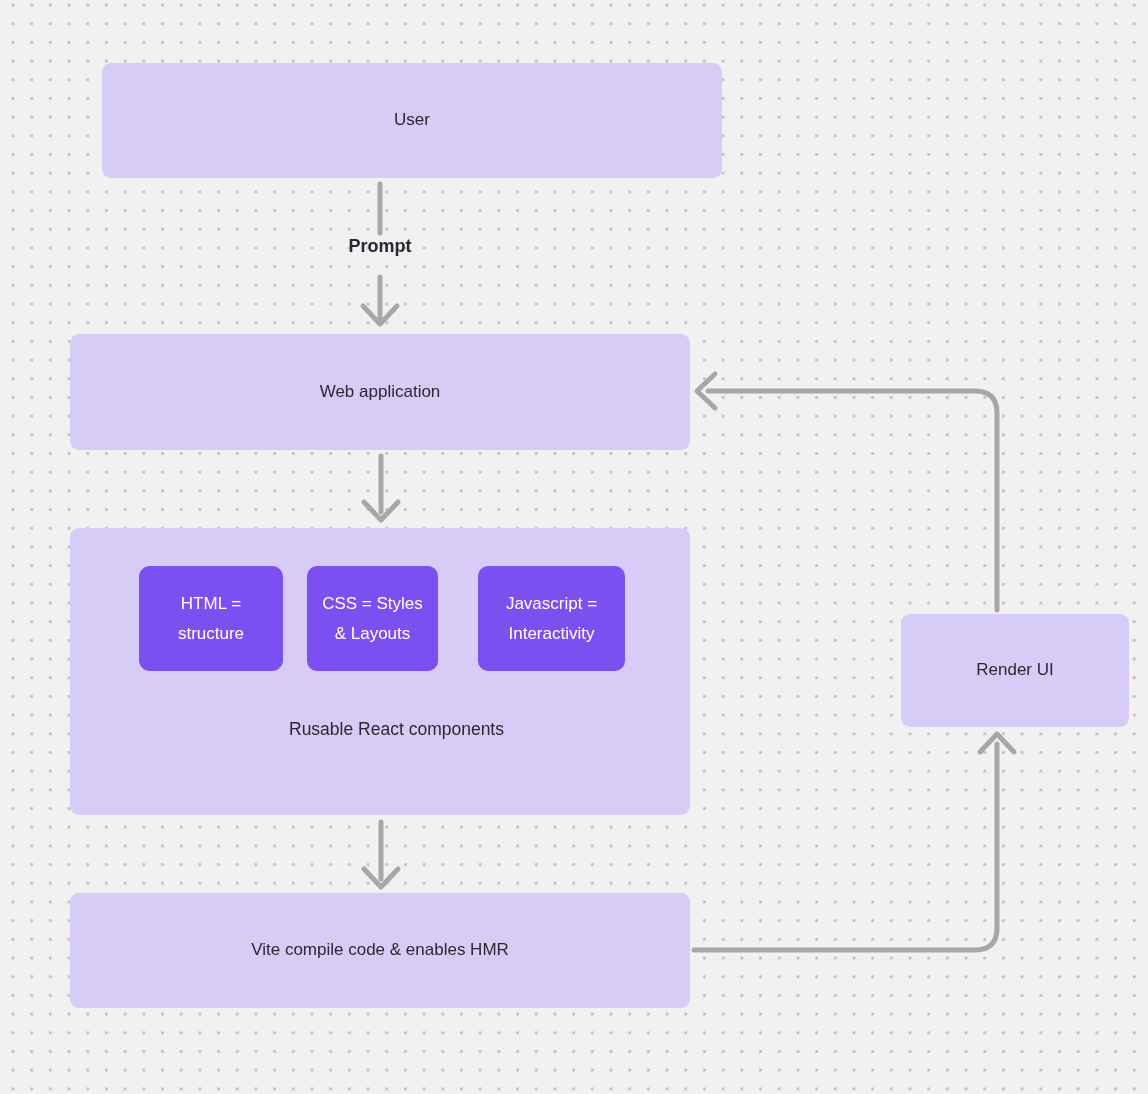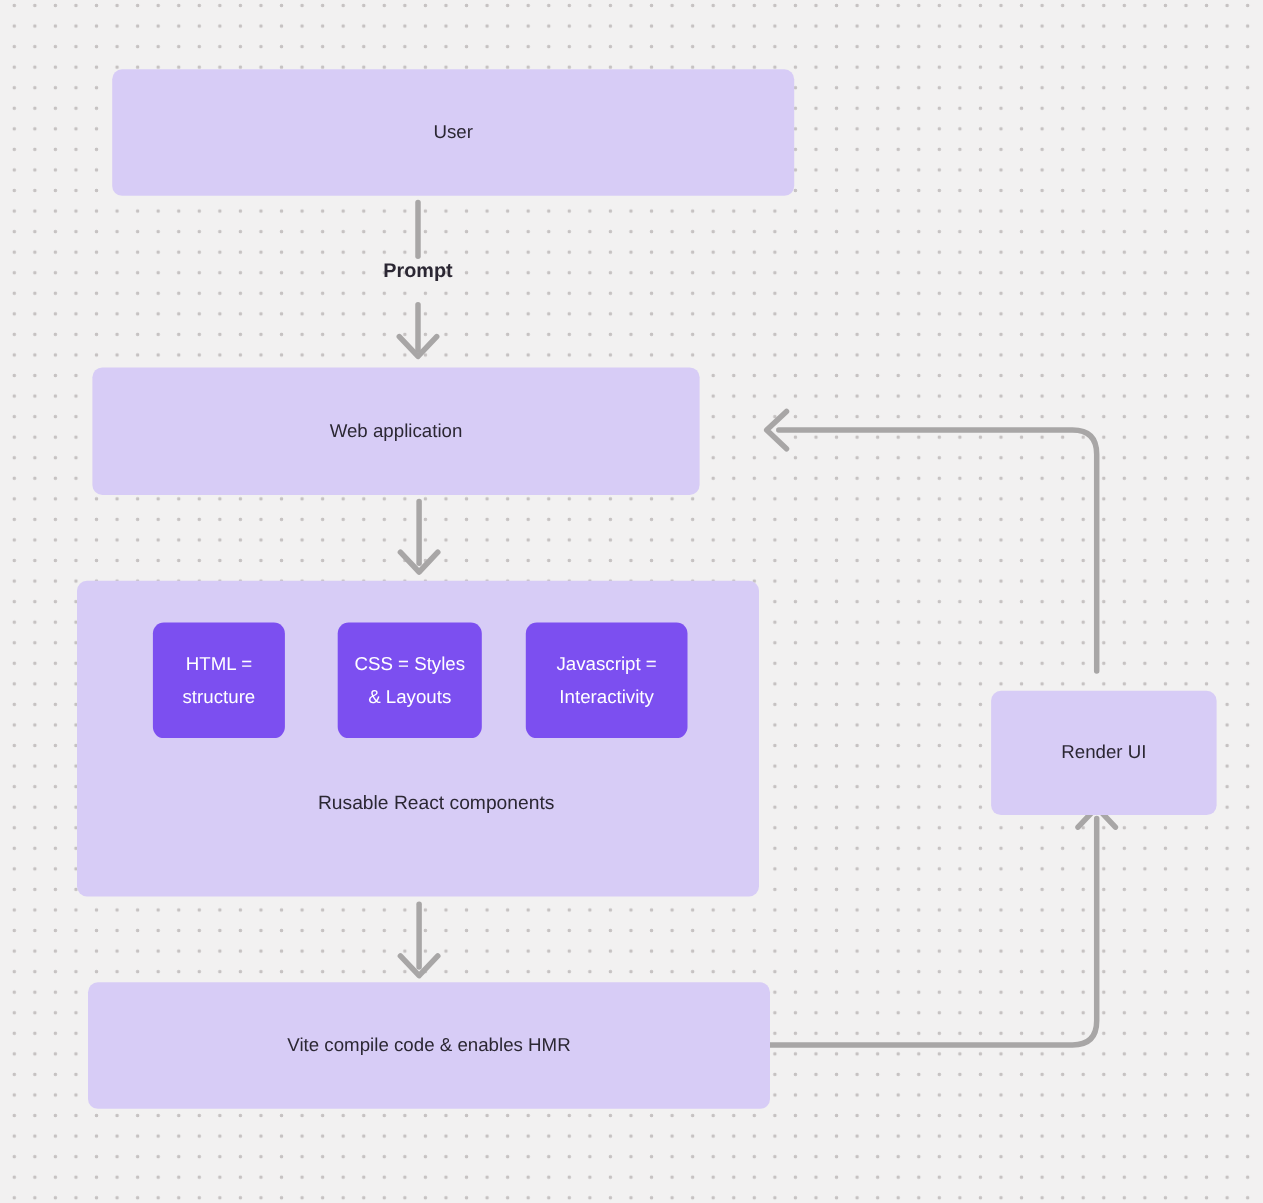--- a/index.html
+++ b/index.html
@@ -46,41 +46,41 @@
     border-radius:9px;
     display:flex;
     align-items:center;
     justify-content:center;
     color:var(--node-text);
     font-size:17px;
     line-height:1.3;
     text-align:center;
   }
   .node-user{left:54px; top:63px; width:620px; height:115px;margin-left:48px;}
-  .node-webapp{left:84px; top:334px; width:552px; height:116px;}
+  .node-webapp{left:70px; top:334px; width:620px; height:116px;}
   .node-container{left:70px; top:528px; width:620px; height:287px; display:block;}
-  .node-vite{left:70px; top:893px; width:620px; height:115px;margin-left:10px;}
-  .node-render{left:901px; top:628px; width:205px; height:113px;}
+  .node-vite{left:70px; top:893px; width:620px; height:115px;}
+  .node-render{left:901px; top:614px; width:228px; height:113px;}
   .chip{
     position:absolute;
     background:var(--accent-fill);
     color:var(--accent-text);
     border-radius:10px;
     display:flex;
     flex-direction:column;
     align-items:center;
     justify-content:center;
     font-size:17px;
     line-height:1.75;
     text-align:center;
     top:38px;
     height:105px;
   }
   .chip span{display:block;}
-  .chip-html{left:69px; width:120px;}
+  .chip-html{left:69px; width:144px;border-radius:11px;}
   .chip-css{left:237px; width:131px;}
   .chip-js{left:408px; width:147px;justify-content:center;}
   .container-label{
     position:absolute;
     left:0; right:0;
     top:190px;
     text-align:center;
     color:var(--node-text);
     font-size:17.5px;
     padding-left:33px;

